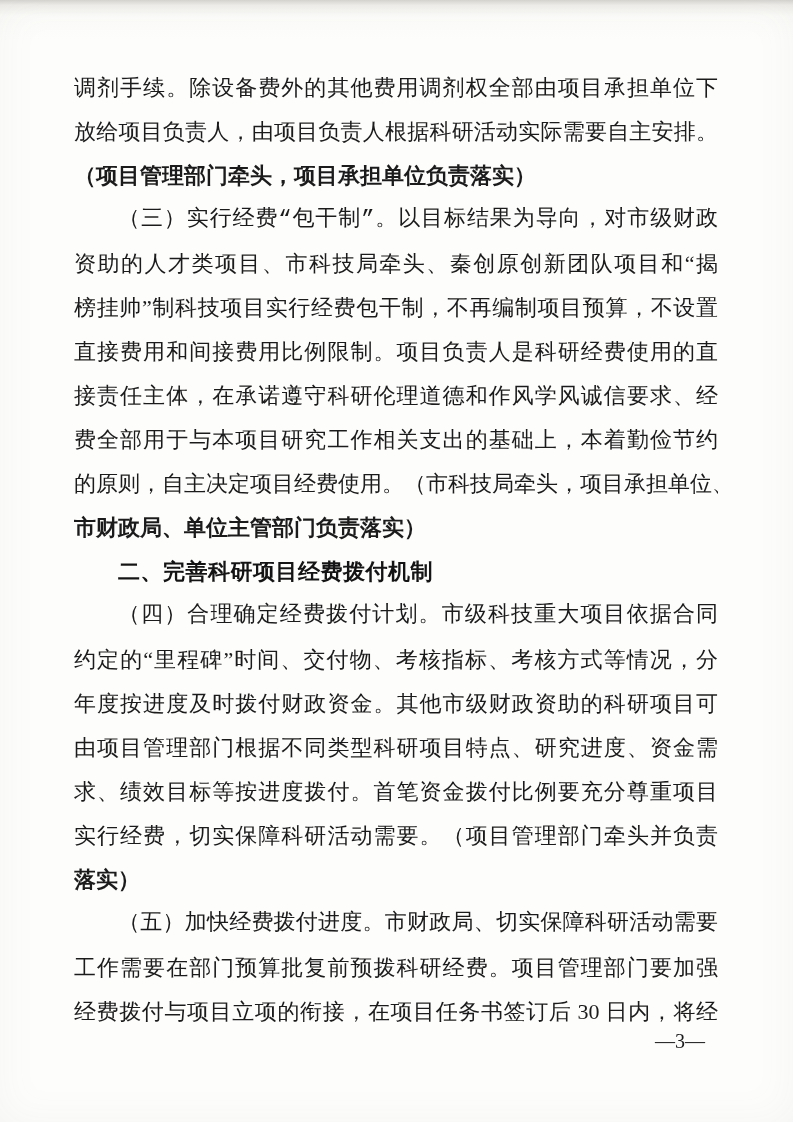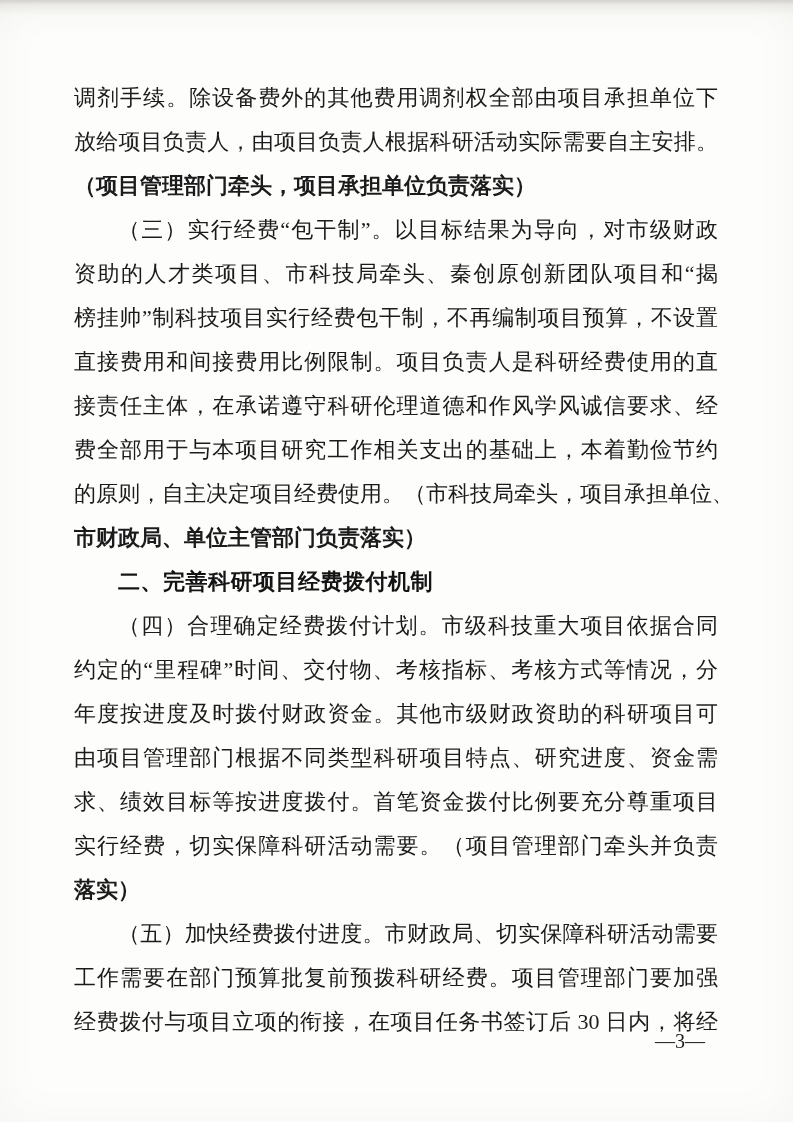--- a/index.html
+++ b/index.html
@@ -17,41 +17,42 @@
     width: 793px;
     height: 1122px;
     background:
       linear-gradient(180deg, #d6d5d1 0px, #efeeeb 5px, #fbfbf9 16px, #fdfdfc 40px),
       #fdfdfc;
     box-shadow: inset 0 0 40px rgba(120,118,110,0.06);
   }
   .doc-body {
     position: absolute;
     left: 74px;
-    top: 76px;
+    top: 66px;
     width: 644px;
   }
   .line {
     height: 44px;
     line-height: 44px;
     font-size: 22px;
     color: #1b1b1b;
     font-family: "Liberation Serif", "DejaVu Serif", serif;
     text-align: justify;
     text-align-last: justify;
     text-justify: inter-character;
     overflow: hidden;
     white-space: nowrap;
   }
   .line.end {
     text-align-last: left;
     font-weight: bold;
   }
   .line.ind {
     text-indent: 2em;
+    font-family: Liberation Mono, monospace;
   }
   .line.heading {
     font-family: "Liberation Sans", "DejaVu Sans", sans-serif;
     font-weight: 700;
     text-align-last: left;
     color: #141414;
     letter-spacing: 0.5px;
   }
   .page-number {
     position: absolute;

